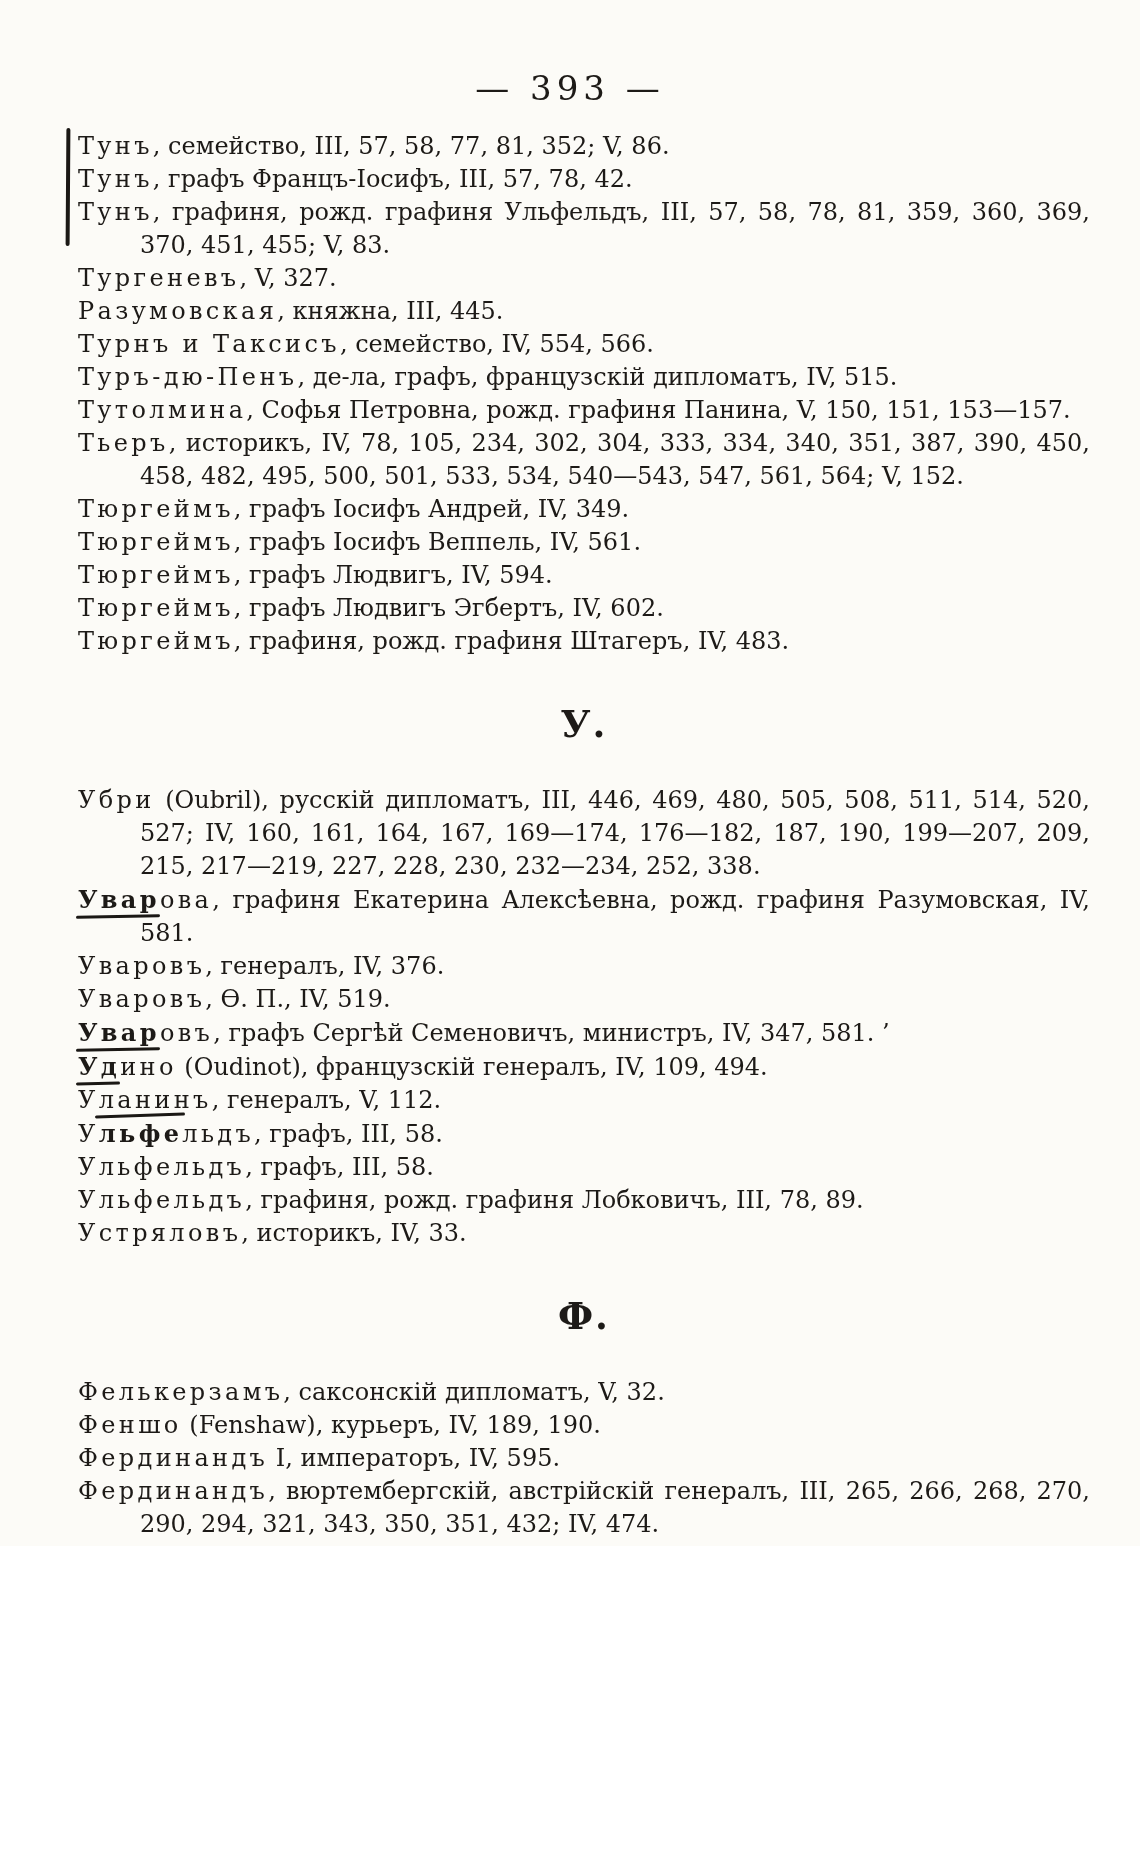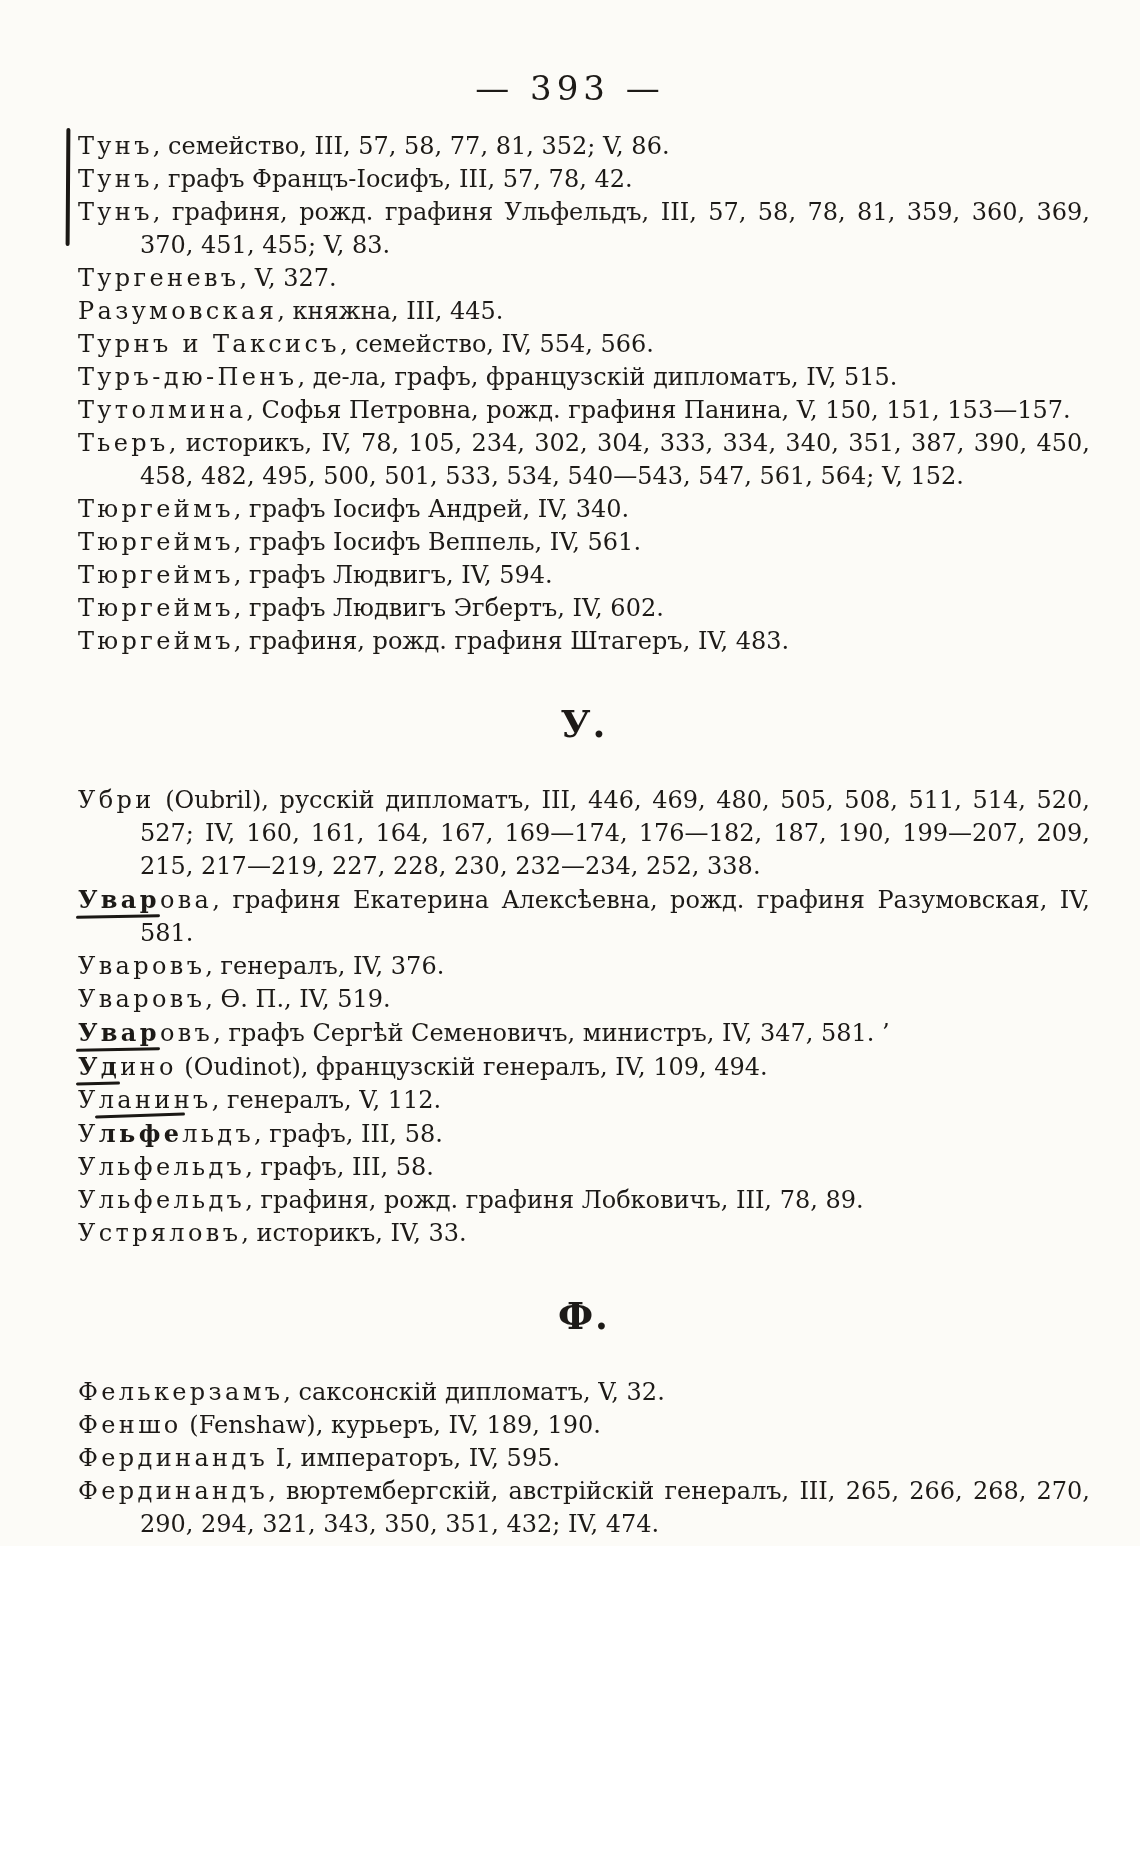--- a/index.html
+++ b/index.html
@@ -80,21 +80,21 @@
   <div class="content" id="content">
       <p class="entry"><span class="entry-name">Тунъ</span><span class="entry-rest">, семейство, III, 57, 58, 77, 81, 352; V, 86.</span></p>
       <p class="entry"><span class="entry-name">Тунъ</span><span class="entry-rest">, графъ Францъ-Іосифъ, III, 57, 78, 42.</span></p>
       <p class="entry"><span class="entry-name">Тунъ</span><span class="entry-rest">, графиня, рожд. графиня Ульфельдъ, III, 57, 58, 78, 81, 359, 360, 369, 370, 451, 455; V, 83.</span></p>
       <p class="entry"><span class="entry-name">Тургеневъ</span><span class="entry-rest">, V, 327.</span></p>
       <p class="entry"><span class="entry-name">Разумовская</span><span class="entry-rest">, княжна, III, 445.</span></p>
       <p class="entry"><span class="entry-name">Турнъ и Таксисъ</span><span class="entry-rest">, семейство, IV, 554, 566.</span></p>
       <p class="entry"><span class="entry-name">Туръ-дю-Пенъ</span><span class="entry-rest">, де-ла, графъ, французскій дипломатъ, IV, 515.</span></p>
       <p class="entry"><span class="entry-name">Тутолмина</span><span class="entry-rest">, Софья Петровна, рожд. графиня Панина, V, 150, 151, 153—157.</span></p>
       <p class="entry"><span class="entry-name">Тьеръ</span><span class="entry-rest">, историкъ, IV, 78, 105, 234, 302, 304, 333, 334, 340, 351, 387, 390, 450, 458, 482, 495, 500, 501, 533, 534, 540—543, 547, 561, 564; V, 152.</span></p>
-      <p class="entry"><span class="entry-name">Тюргеймъ</span><span class="entry-rest">, графъ Іосифъ Андрей, IV, 340.</span></p>
+      <p class="entry"><span class="entry-name">Тюргеймъ</span><span class="entry-rest">, графъ Іосифъ Андрей, IV, 349.</span></p>
       <p class="entry"><span class="entry-name">Тюргеймъ</span><span class="entry-rest">, графъ Іосифъ Веппель, IV, 561.</span></p>
       <p class="entry"><span class="entry-name">Тюргеймъ</span><span class="entry-rest">, графъ Людвигъ, IV, 594.</span></p>
       <p class="entry"><span class="entry-name">Тюргеймъ</span><span class="entry-rest">, графъ Людвигъ Эгбертъ, IV, 602.</span></p>
       <p class="entry"><span class="entry-name">Тюргеймъ</span><span class="entry-rest">, графиня, рожд. графиня Штагеръ, IV, 483.</span></p>
       <div class="section-heading">У.</div>
       <p class="entry"><span class="entry-name">Убри</span><span class="entry-rest"> (Oubril), русскій дипломатъ, III, 446, 469, 480, 505, 508, 511, 514, 520, 527; IV, 160, 161, 164, 167, 169—174, 176—182, 187, 190, 199—207, 209, 215, 217—219, 227, 228, 230, 232—234, 252, 338.</span></p>
       <p class="entry"><span class="entry-name"><span class="mark-under">Увар</span><span>ова</span></span><span class="entry-rest">, графиня Екатерина Алексѣевна, рожд. графиня Разумовская, IV, 581.</span></p>
       <p class="entry"><span class="entry-name">Уваровъ</span><span class="entry-rest">, генералъ, IV, 376.</span></p>
       <p class="entry"><span class="entry-name">Уваровъ</span><span class="entry-rest">, Ѳ. П., IV, 519.</span></p>
       <p class="entry"><span class="entry-name"><span class="mark-under">Увар</span><span>овъ</span></span><span class="entry-rest">, графъ Сергѣй Семеновичъ, министръ, IV, 347, 581. ’</span></p>

